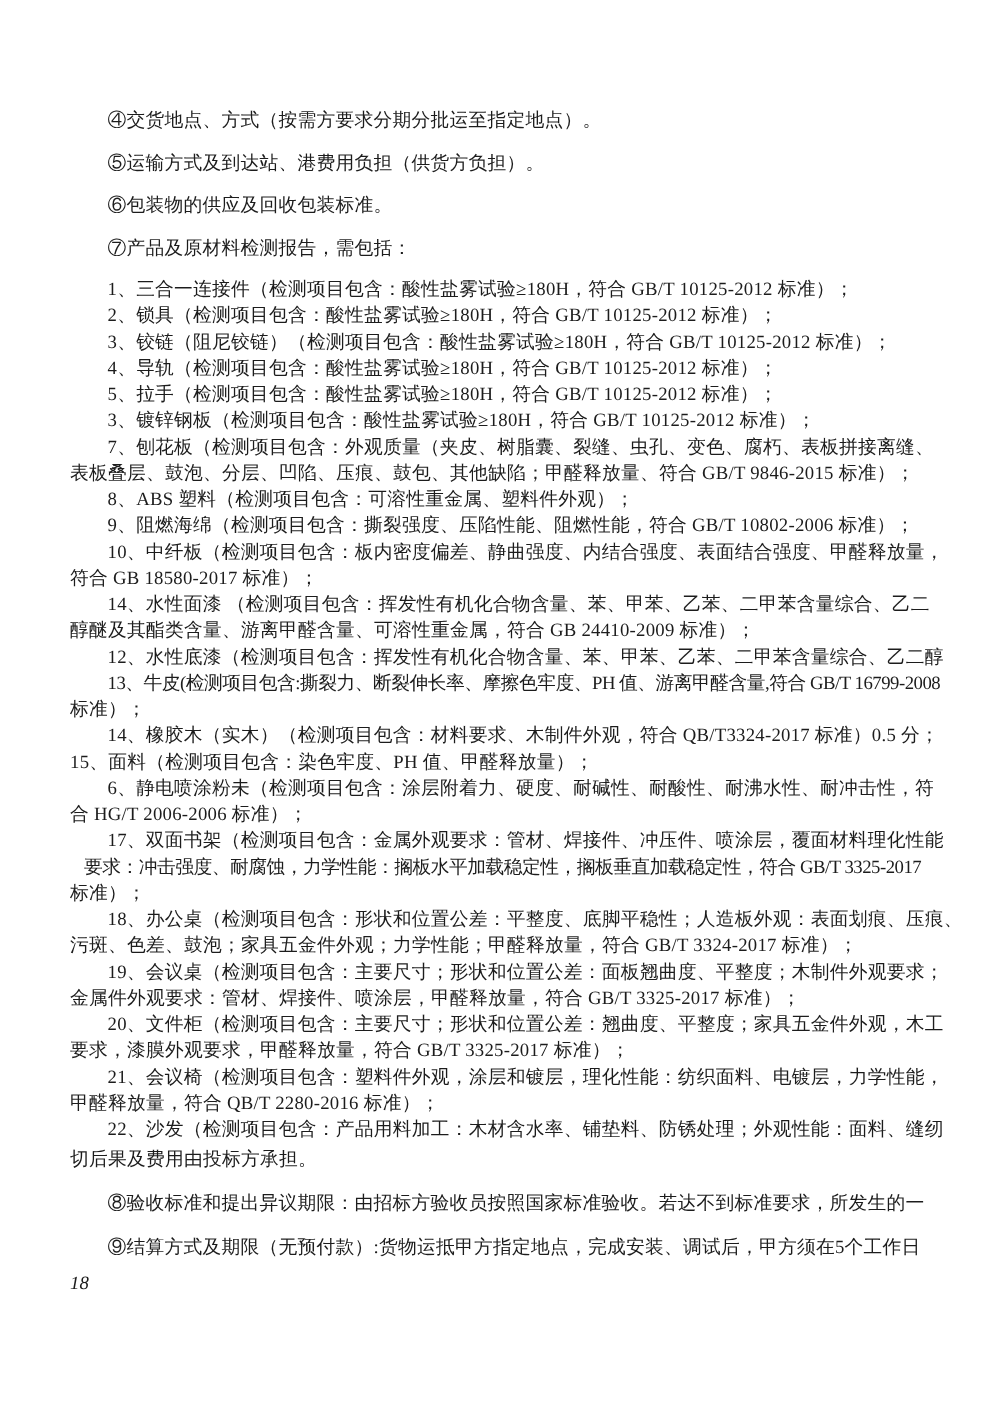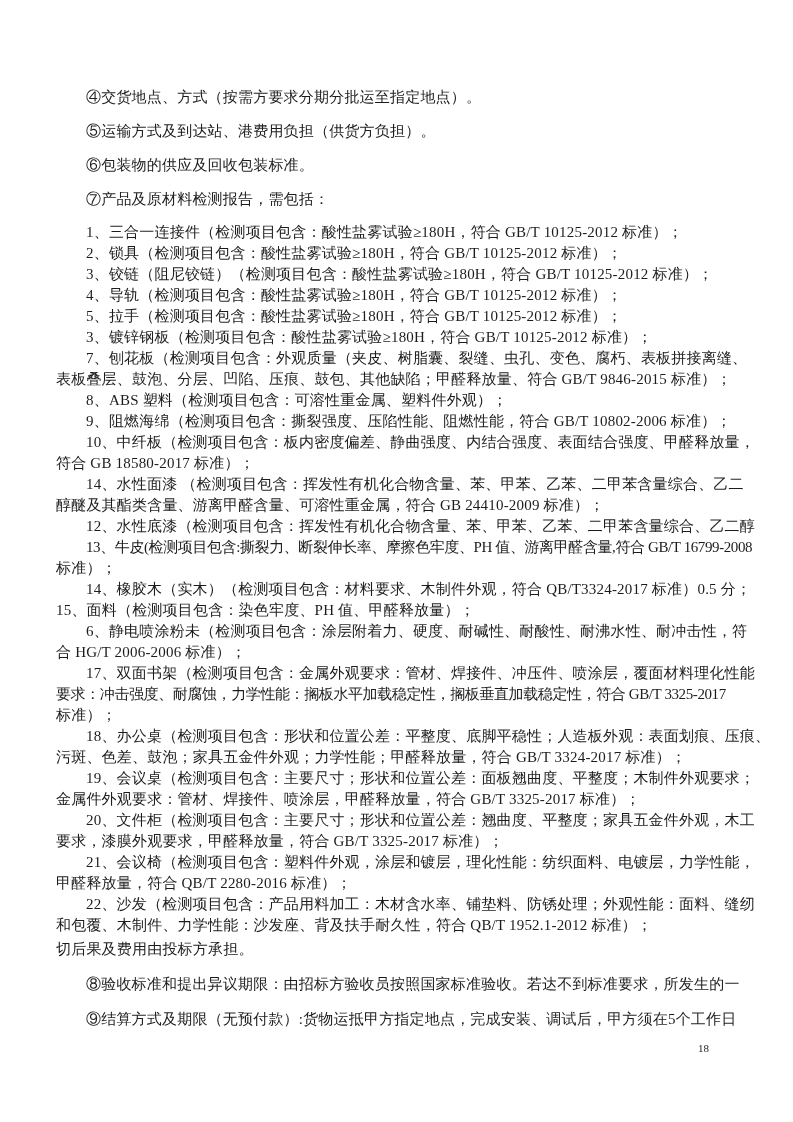--- a/index.html
+++ b/index.html
@@ -7,21 +7,21 @@
     padding: 0;
     background: #ffffff;
   }
   .page {
     position: relative;
     width: 793px;
     height: 1122px;
     margin: 0 auto;
     background: #ffffff;
     box-sizing: border-box;
-    padding: 86px 84px 0 56px;
+    padding: 86px 56px 0 56px;
     font-family: "Liberation Serif", "DejaVu Serif", serif;
     color: #1c1c1c;
     overflow: hidden;
   }
   .line {
     font-size: 15px;
     line-height: 21px;
     height: 21px;
     white-space: nowrap;
     letter-spacing: 0.2px;
@@ -40,25 +40,26 @@
   }
   .line.indent {
     text-indent: 2em;
   }
   .line.tight {
     letter-spacing: -0.4px;
     text-align: right;
   }
   .footer {
     margin-top: 6px;
-    text-align: right;
-    font-size: 11px;
+    text-align: left;
+    font-size: 15px;
     line-height: 18px;
     color: #1c1c1c;
     font-family: "Liberation Serif", "DejaVu Serif", serif;
+    font-style: italic;
   }
 </style>
 </head>
 <body>
 
 <div class="page">
   <div>
       <div class="line intro indent">④交货地点、方式（按需方要求分期分批运至指定地点）。</div>
       <div class="line intro indent">⑤运输方式及到达站、港费用负担（供货方负担）。</div>
       <div class="line intro indent">⑥包装物的供应及回收包装标准。</div>
@@ -89,19 +90,18 @@
       <div class="line items">标准）；</div>
       <div class="line items indent">18、办公桌（检测项目包含：形状和位置公差：平整度、底脚平稳性；人造板外观：表面划痕、压痕、</div>
       <div class="line items">污斑、色差、鼓泡；家具五金件外观；力学性能；甲醛释放量，符合 GB/T 3324-2017 标准）；</div>
       <div class="line items indent">19、会议桌（检测项目包含：主要尺寸；形状和位置公差：面板翘曲度、平整度；木制件外观要求；</div>
       <div class="line items">金属件外观要求：管材、焊接件、喷涂层，甲醛释放量，符合 GB/T 3325-2017 标准）；</div>
       <div class="line items indent">20、文件柜（检测项目包含：主要尺寸；形状和位置公差：翘曲度、平整度；家具五金件外观，木工</div>
       <div class="line items">要求，漆膜外观要求，甲醛释放量，符合 GB/T 3325-2017 标准）；</div>
       <div class="line items indent">21、会议椅（检测项目包含：塑料件外观，涂层和镀层，理化性能：纺织面料、电镀层，力学性能，</div>
       <div class="line items">甲醛释放量，符合 QB/T 2280-2016 标准）；</div>
       <div class="line items indent">22、沙发（检测项目包含：产品用料加工：木材含水率、铺垫料、防锈处理；外观性能：面料、缝纫</div>
-      <div class="line items">和包覆、木制件、力学性能：沙发座、背及扶手耐久性，符合 QB/T 1952.1-2012 标准）；</div>
       <div class="line closing">切后果及费用由投标方承担。</div>
       <div class="line closing indent gap">⑧验收标准和提出异议期限：由招标方验收员按照国家标准验收。若达不到标准要求，所发生的一</div>
       <div class="line closing indent gap">⑨结算方式及期限（无预付款）:货物运抵甲方指定地点，完成安装、调试后，甲方须在5个工作日</div>
     </div>
   <div class="footer">18</div>
 </div>
 
 </body></html>

